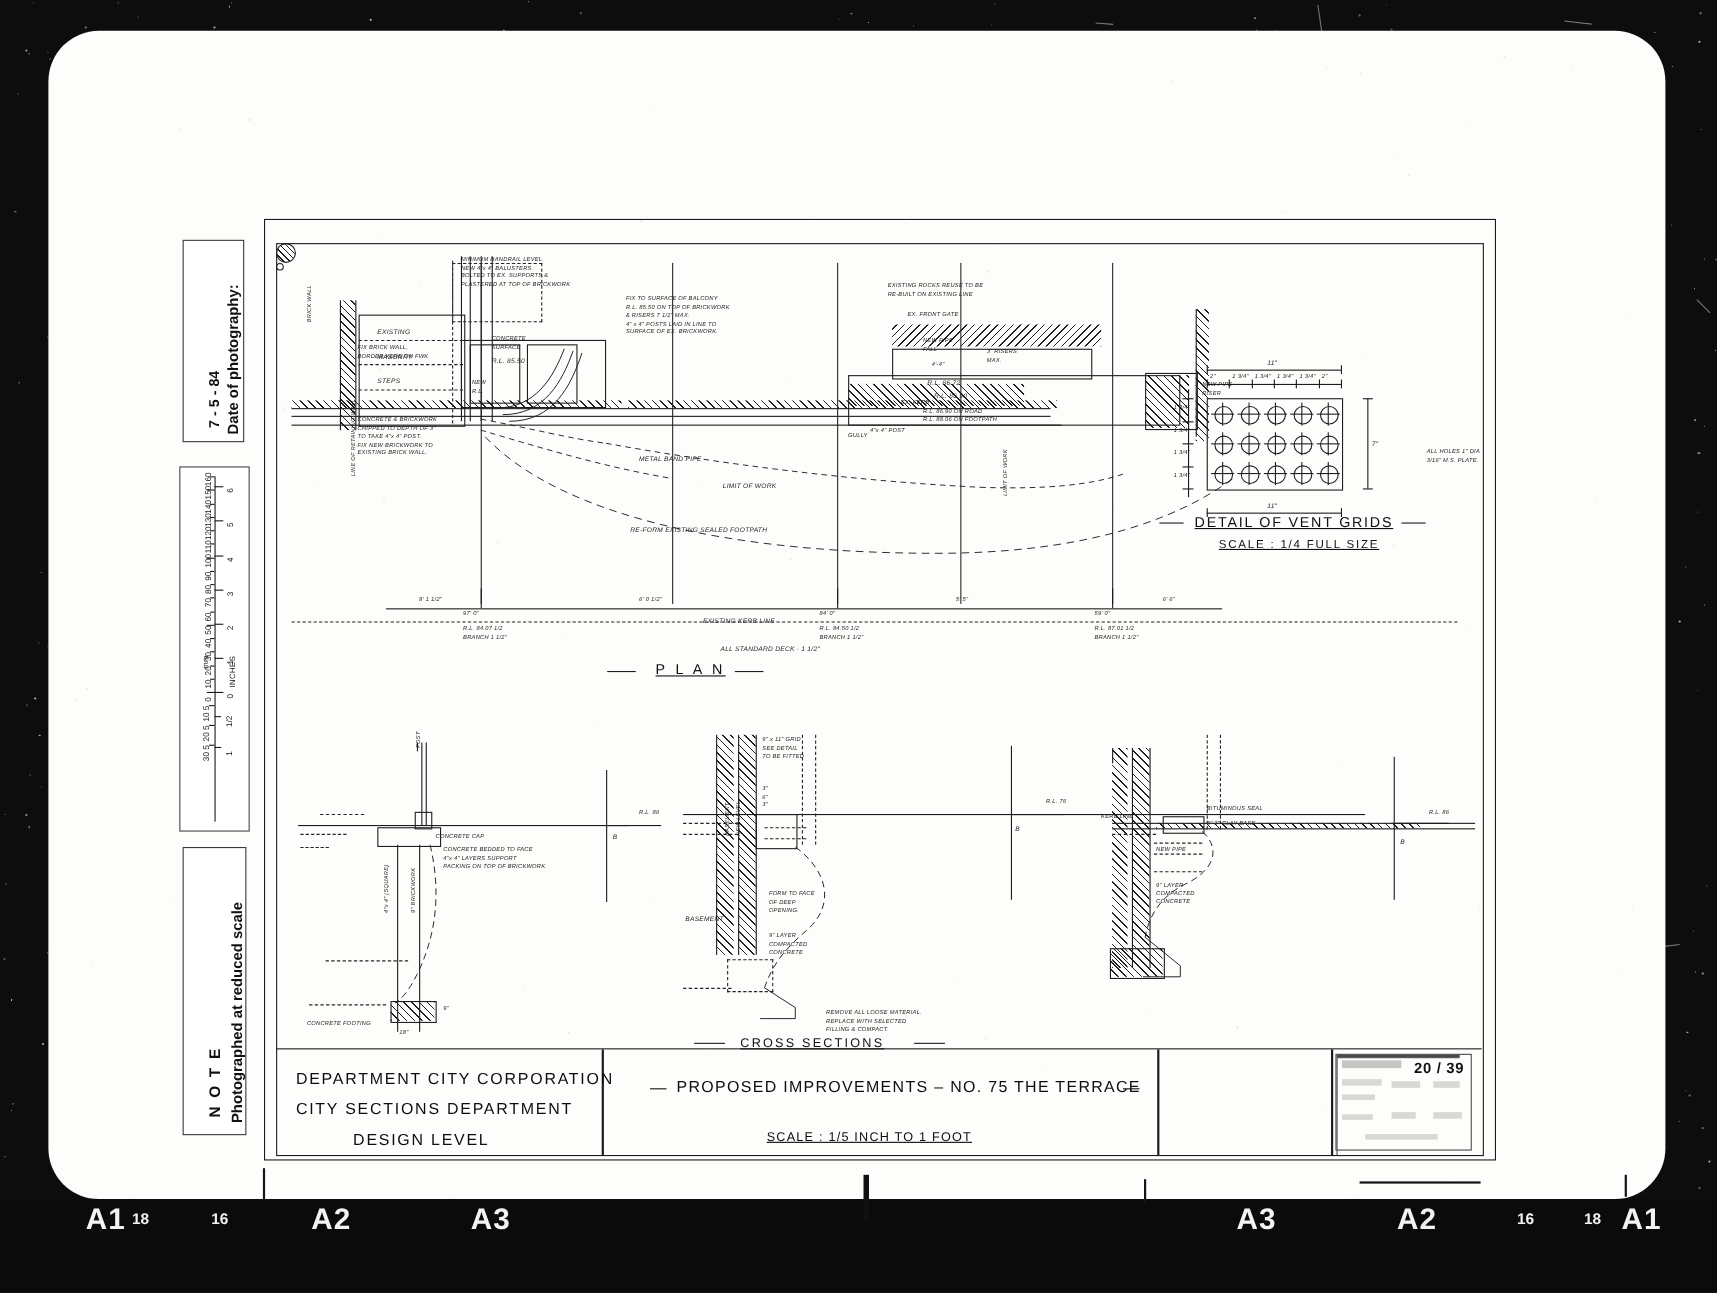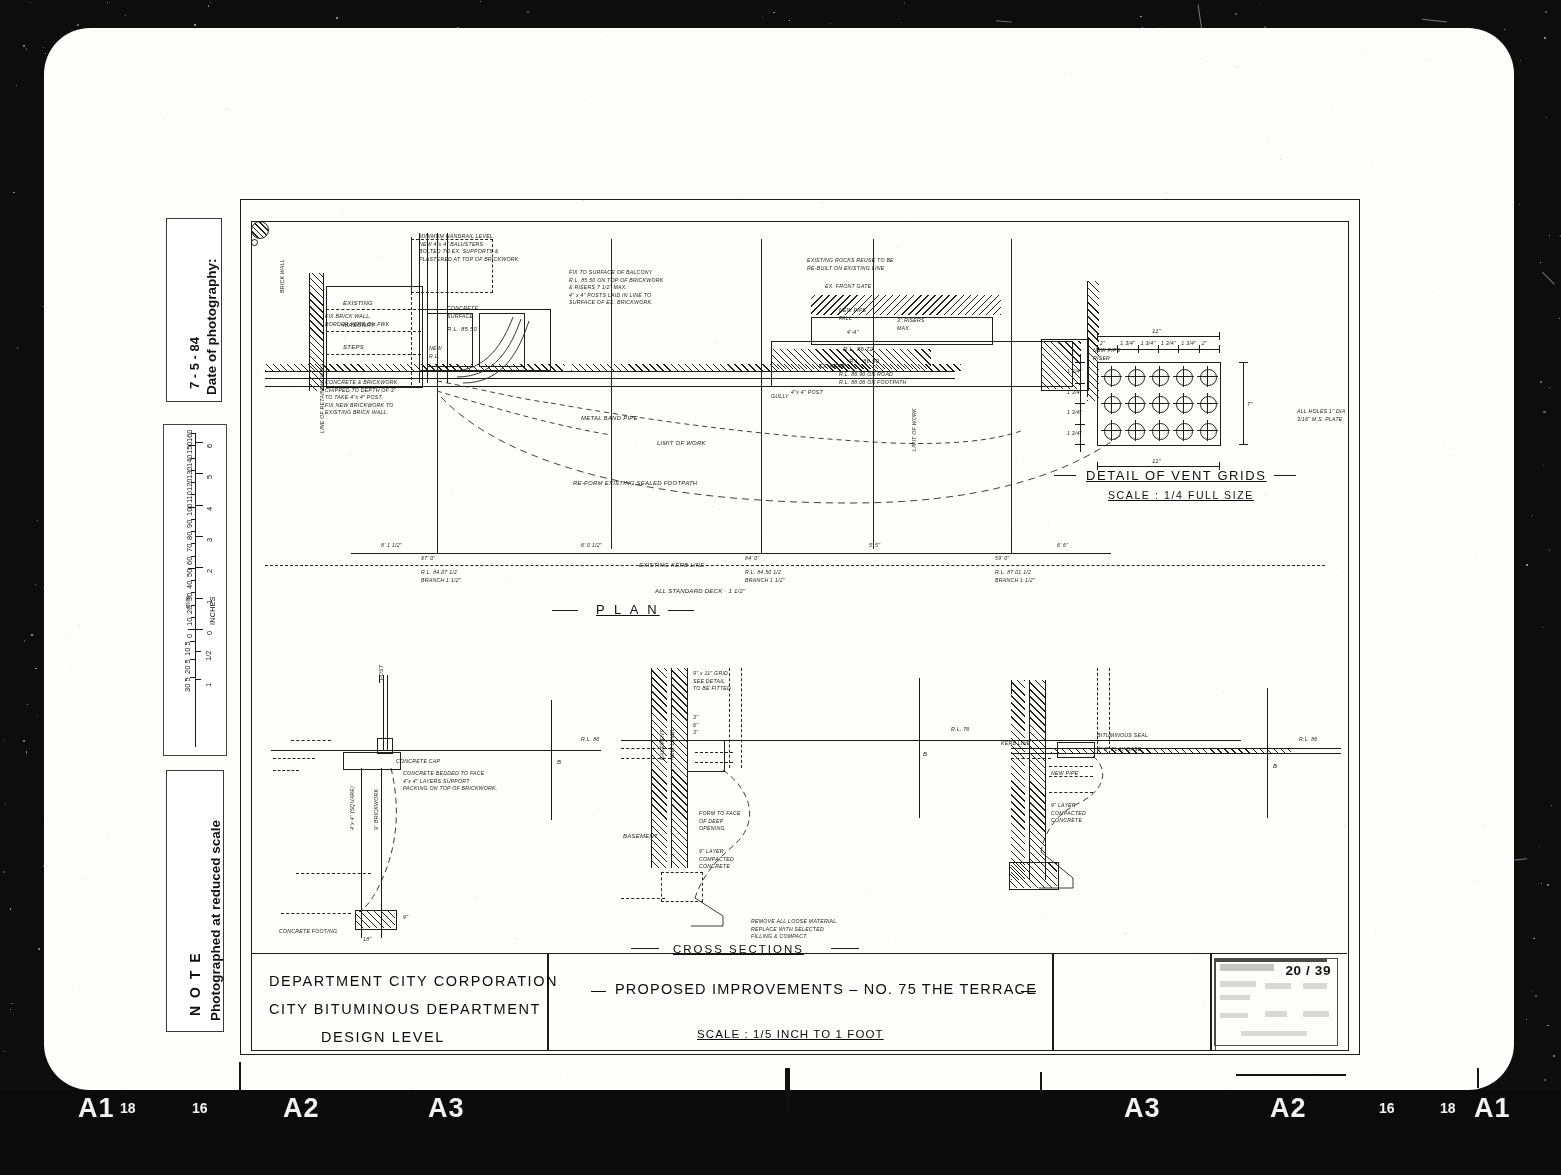--- a/index.html
+++ b/index.html
@@ -854,21 +854,21 @@
   <span class="capdash" style="left:188px;top:9px;width:22px;"></span>
 </div>
 <div class="cap capsub" style="left:1108px;top:489px;">SCALE :  1/4  FULL  SIZE</div>
 
 <div id="tblock">
   <div class="tbdiv" style="left:296px;"></div>
   <div class="tbdiv" style="left:801px;"></div>
   <div class="tbdiv" style="left:959px;"></div>
 
   <div class="tbline" style="left:18px;top:19px;">DEPARTMENT   CITY   CORPORATION</div>
-  <div class="tbline" style="left:18px;top:47px;">CITY  BITUMINOUS  DEPARTMENT</div>
+  <div class="tbline" style="left:18px;top:47px;">CITY  SECTIONS  DEPARTMENT</div>
   <div class="tbline" style="left:70px;top:75px;">DESIGN   LEVEL</div>
 
   <div class="tbline" style="left:340px;top:27px;font-size:15px;letter-spacing:0;">—</div>
   <div class="tbline" id="tbtitle" style="left:364px;top:27px;">PROPOSED   IMPROVEMENTS –  NO. 75   THE   TERRACE</div>
   <div class="tbline" style="left:770px;top:27px;font-size:15px;letter-spacing:0;">—</div>
 
   <div class="tbline" id="tbscale" style="left:446px;top:74px;">SCALE :  1/5  INCH   TO  1  FOOT</div>
 </div>
 
 <div id="stamp">

